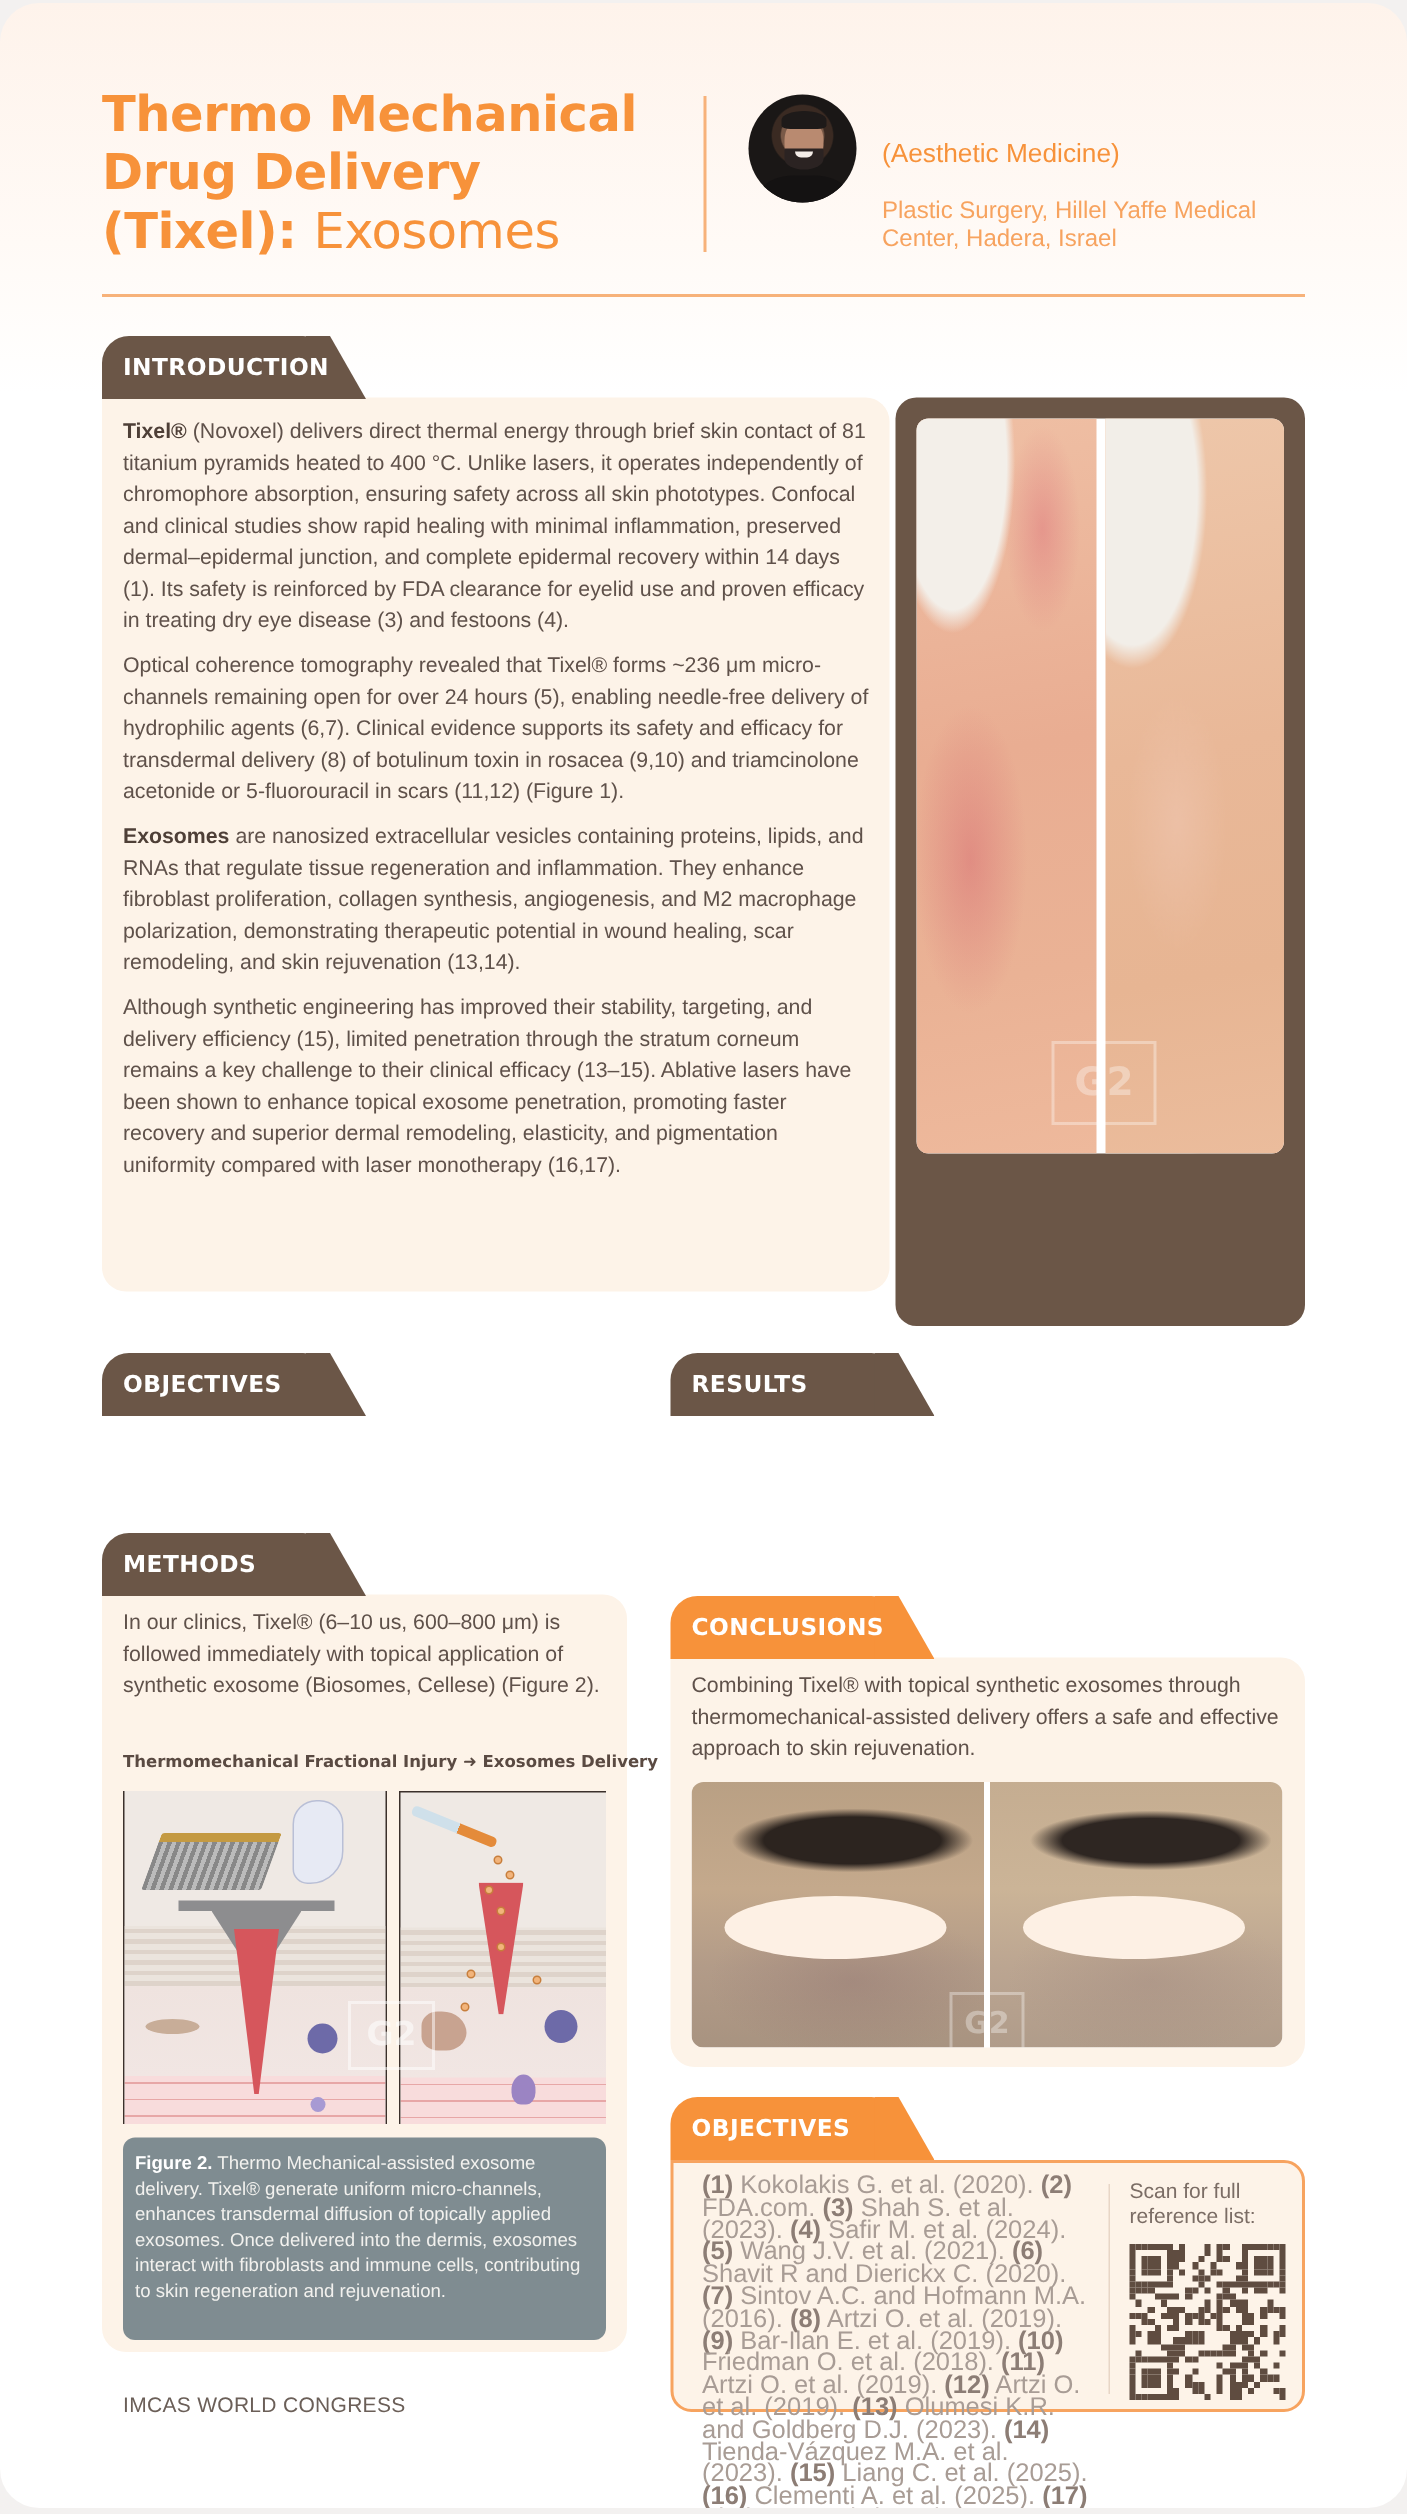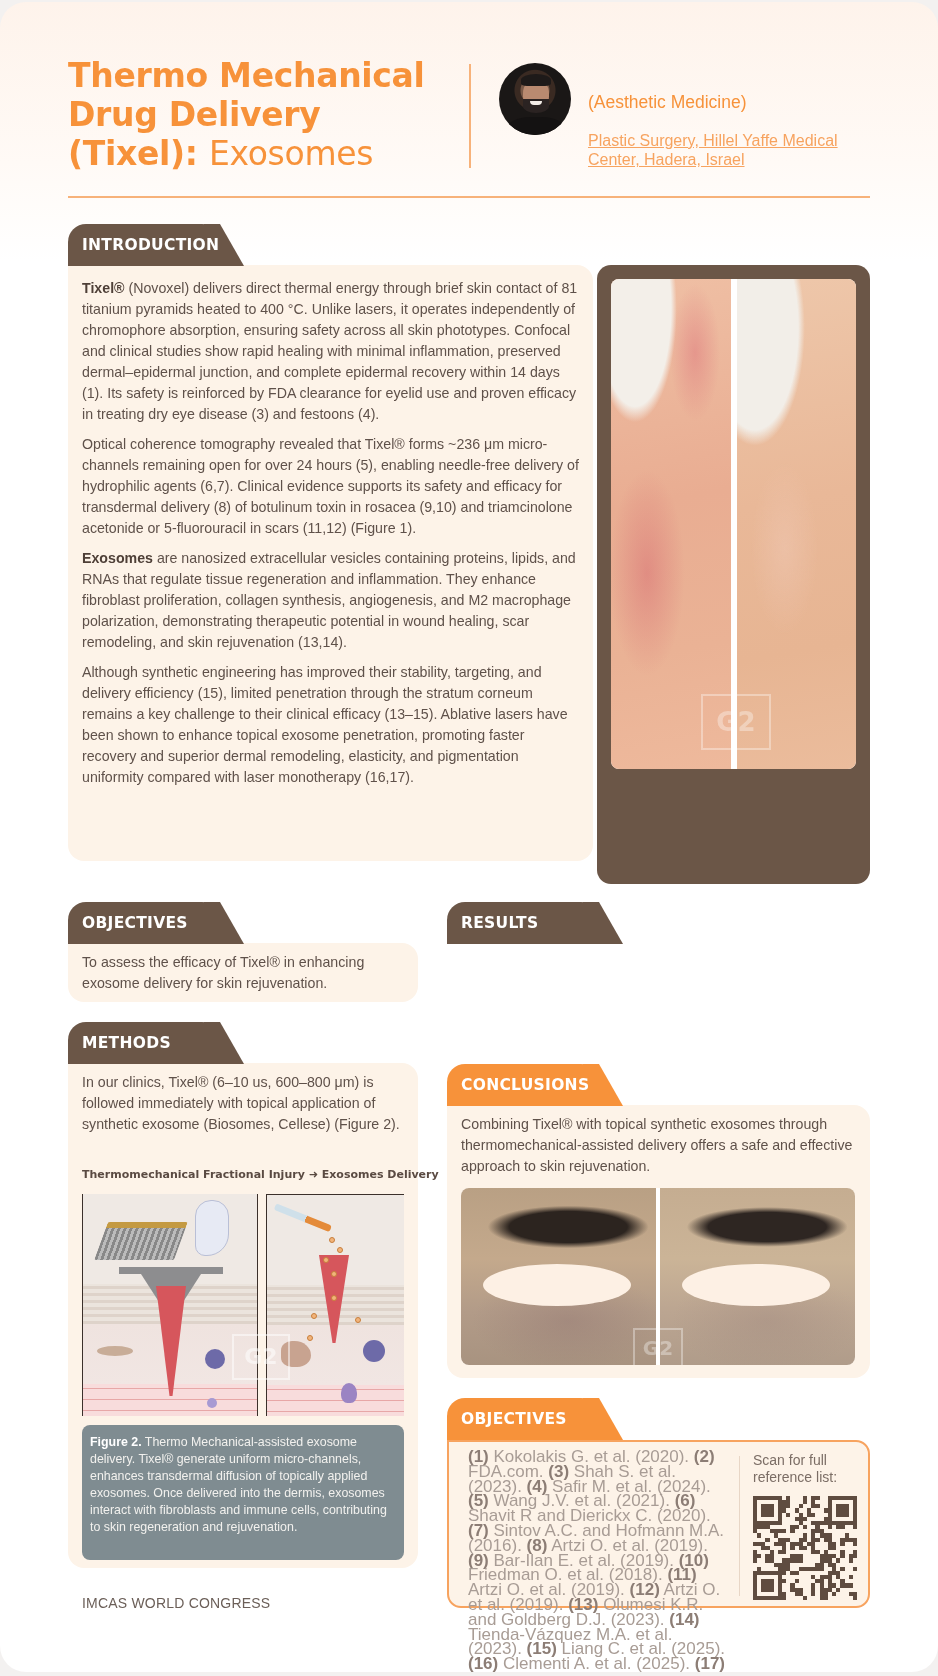--- a/index.html
+++ b/index.html
@@ -22,21 +22,21 @@
     background: radial-gradient(circle at 50% 38%, #7a5a48 0 14px, #3a2a22 15px 20px, #1a1716 21px);
     overflow: hidden;
   }
   .avatar .face { position: absolute; left: 24px; top: 16px; width: 26px; height: 32px; border-radius: 45%; background: #b98a70; }
   .avatar .hair { position: absolute; left: 22px; top: 11px; width: 30px; height: 12px; border-radius: 50% 50% 20% 20%; background: #1e1a19; }
   .avatar .beard { position: absolute; left: 24px; top: 36px; width: 26px; height: 14px; border-radius: 0 0 50% 50%; background: #2b2322; }
   .avatar .smile { position: absolute; left: 31px; top: 38px; width: 12px; height: 4px; border-radius: 0 0 6px 6px; background: #f4ede8; }
   .avatar .shirt { position: absolute; left: 8px; top: 54px; width: 58px; height: 30px; border-radius: 40% 40% 0 0; background: #141212; }
   .author-name { position: absolute; left: 588px; top: 54px; color: #f7923a; font-size: 21px; font-weight: 700; font-family: "DejaVu Sans", sans-serif; letter-spacing: -0.2px; }
   .author-spec { position: absolute; left: 588px; top: 90px; color: #f7923a; font-size: 17.5px; }
-  .author-aff { position: absolute; left: 588px; top: 129px; width: 290px; color: #f7a35f; font-size: 16px; line-height: 19px; text-decoration: underline; }
+  .author-aff { position: absolute; left: 588px; top: 129px; width: 290px; color: #f7a35f; font-size: 16px; line-height: 19px; }
   .hrule { position: absolute; left: 68px; top: 194px; width: 802px; height: 1.5px; background: #f7b27a; }
 
   
   .tab {
     position: absolute; height: 42px; padding-left: 14px;
     color: #ffffff; font-weight: 700; font-size: 15.5px; letter-spacing: 0.3px;
     line-height: 42px; font-family: "DejaVu Sans", sans-serif;
   }
   .tab::before {
     content: ""; position: absolute; left: 0; top: 0; height: 100%; width: calc(100% - 26px);
@@ -183,23 +183,20 @@
   <div class="fig1">
     <div class="img">
       <div class="skin before"></div>
       <div class="skin after"></div>
       <div class="watermark" style="left:90px; top:415px;">G2</div>
     </div>
   </div>
 
   <div class="tabwrap" style="left:68px; top:900px; width:176px;">
     <div class="tab brown" style="width:176px;"><span>OBJECTIVES</span></div>
-  </div>
-  <div class="panel" style="left:68px; top:941px; width:350px; height:59px;">
-    <div class="ptext" style="position:absolute; left:14px; top:9px; width:330px;">To assess the efficacy of Tixel® in enhancing exosome delivery for skin rejuvenation.</div>
   </div>
 
   <div class="tabwrap" style="left:68px; top:1020px; width:176px;">
     <div class="tab brown" style="width:176px;"><span>METHODS</span></div>
   </div>
   <div class="panel" style="left:68px; top:1061px; width:350px; height:505px;">
     <div class="ptext" style="position:absolute; left:14px; top:9px; width:325px;">In our clinics, Tixel® (6–10 us, 600–800 μm) is followed immediately with topical application of synthetic exosome (Biosomes, Cellese) (Figure 2).</div>
   </div>
 
   <div class="fig2title">

